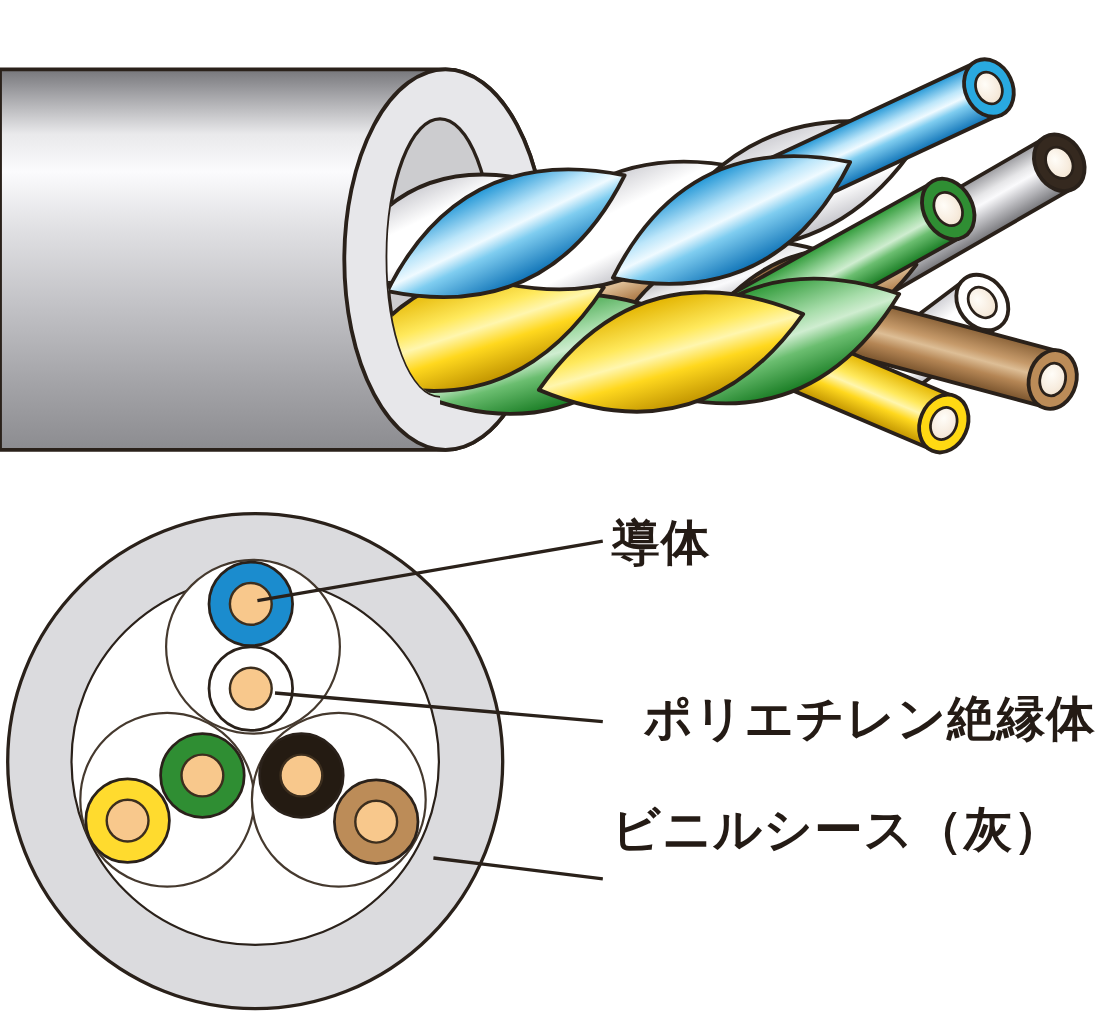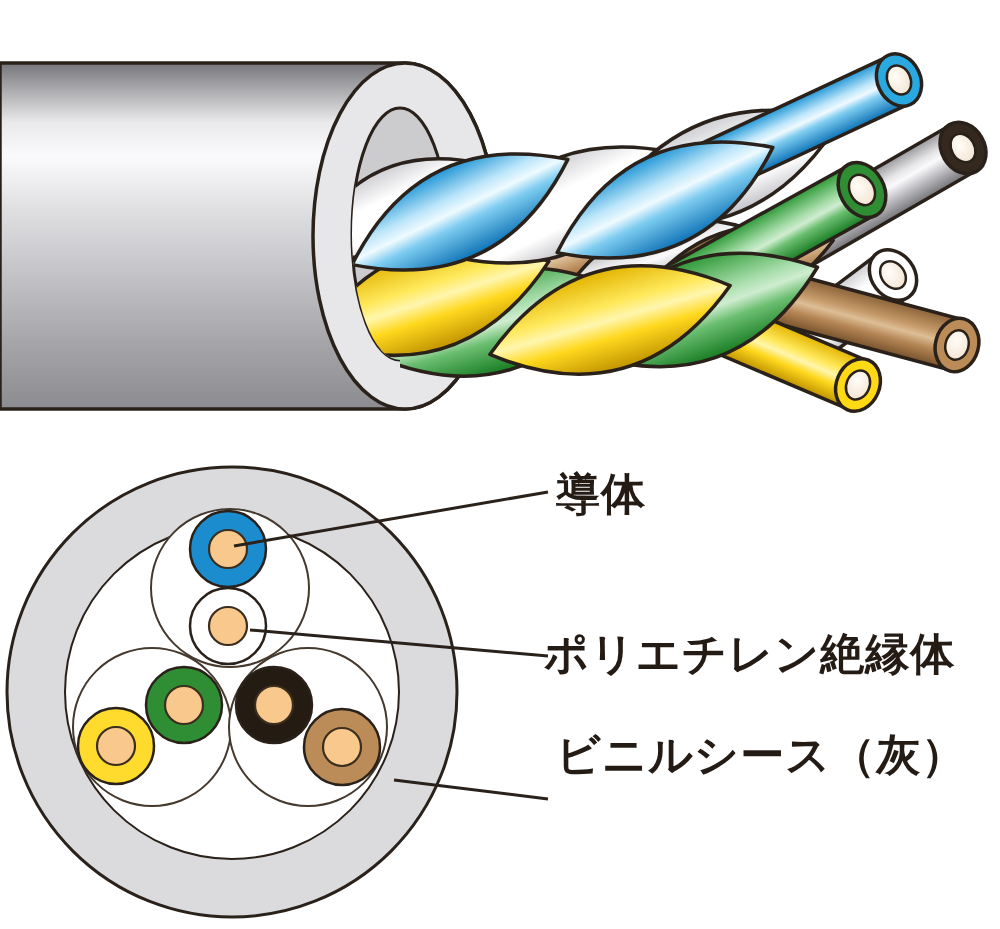--- a/index.html
+++ b/index.html
@@ -184,16 +184,16 @@
       <circle cx="342" cy="747" r="19" fill="#F8C88C" stroke="#3C2E1E" stroke-width="2.2"></circle>
     </g>
 
     <line x1="234" y1="546" x2="548" y2="492" stroke="#2A211A" stroke-width="3"></line>
     <line x1="250" y1="630" x2="548" y2="656" stroke="#2A211A" stroke-width="3"></line>
     <line x1="394" y1="780" x2="548" y2="799" stroke="#2A211A" stroke-width="3"></line>
   </g>
 </svg>
 
 <div class="jp-label" style="left:556px;top:469px">導体</div>
-<div class="jp-label" style="left:544px;top:629px">ポリエチレン絶縁体</div>
+<div class="jp-label" style="left:585px;top:629px">ポリエチレン絶縁体</div>
 <div class="jp-label" style="left:556px;top:730px">ビニルシース（灰）</div>
 
 </div>
 
 </body></html>

